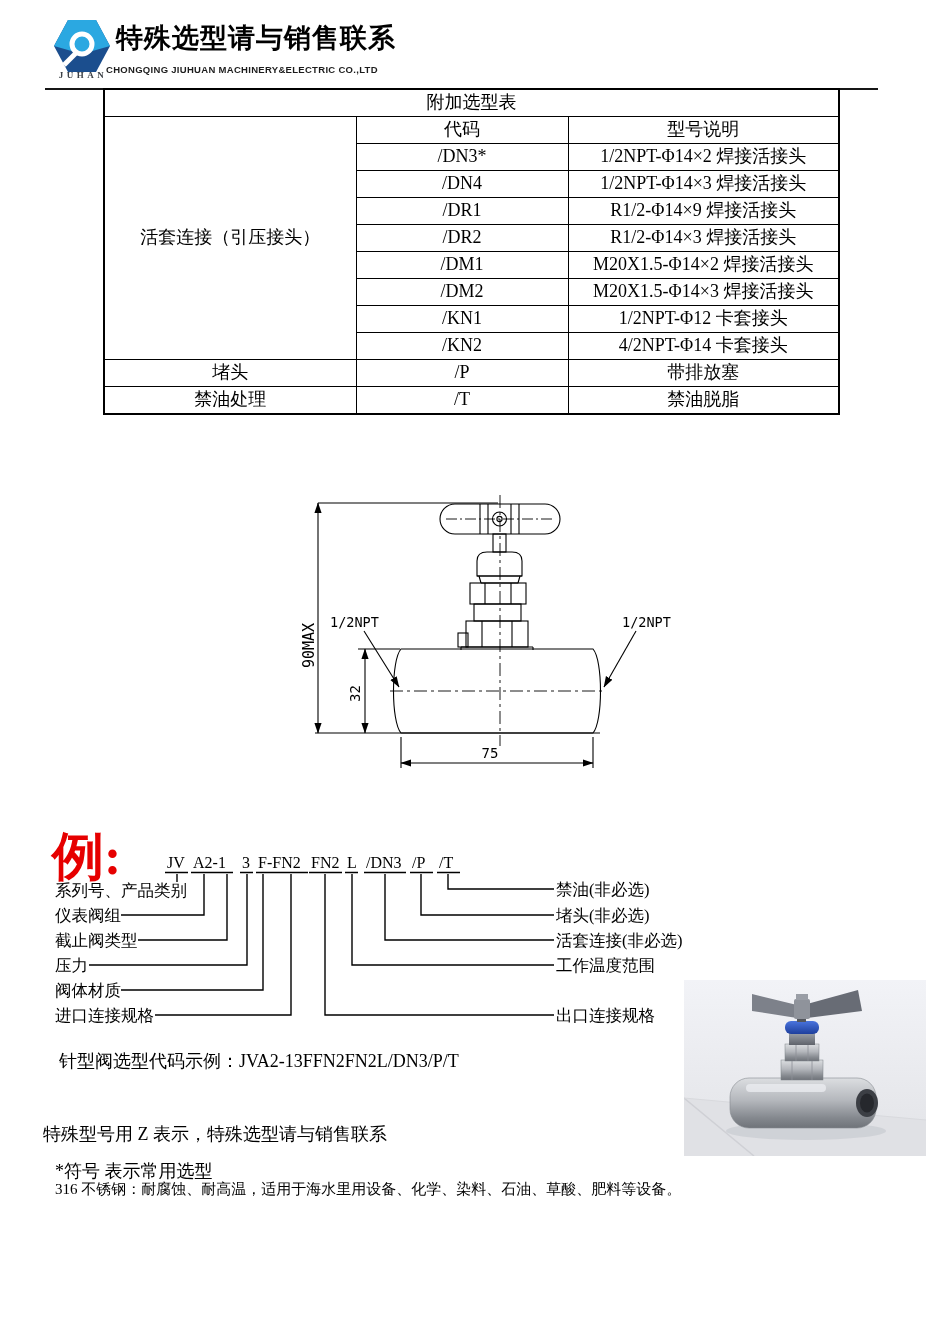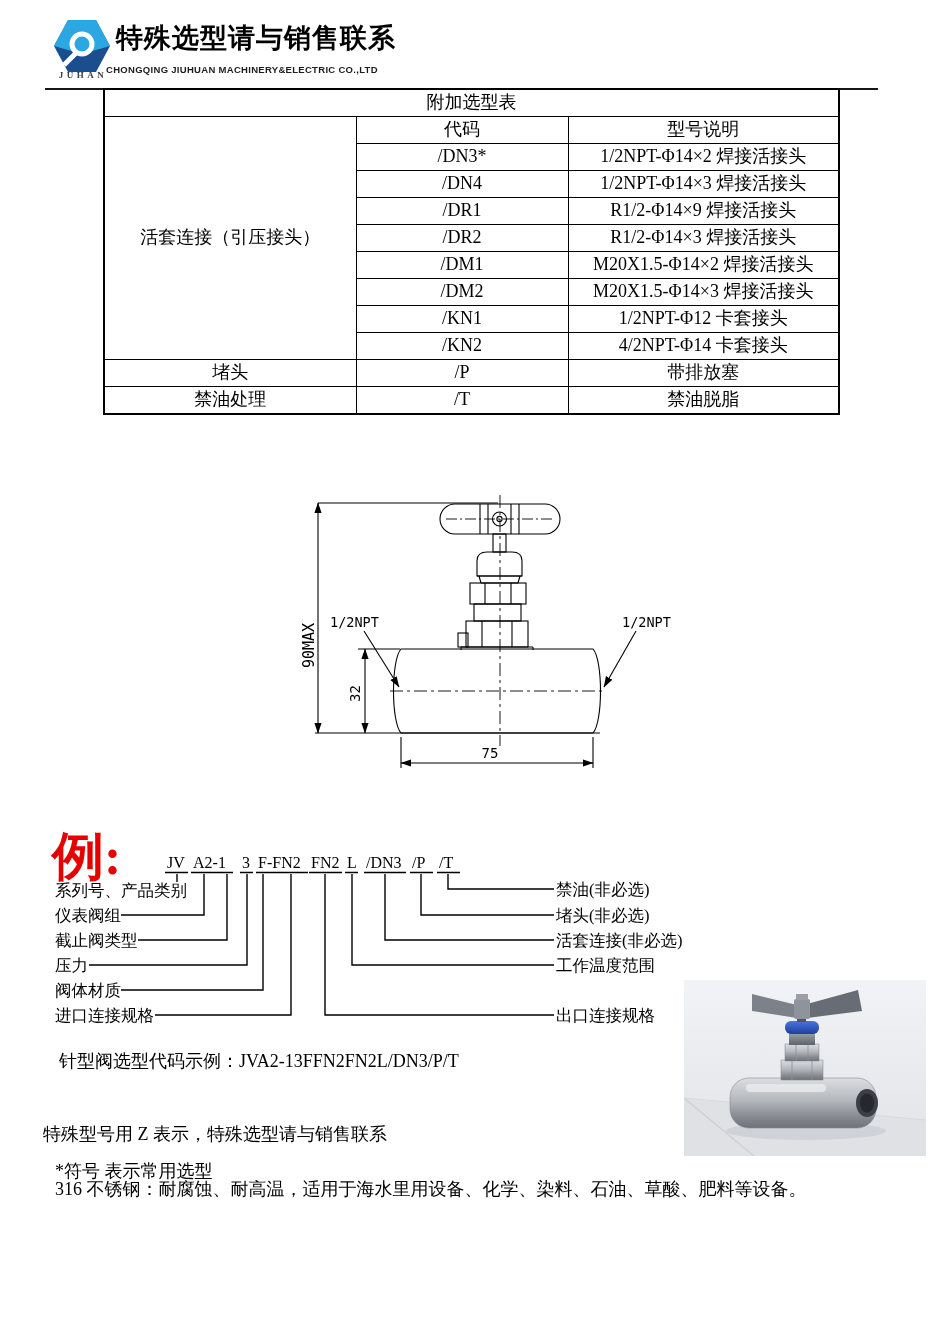--- a/index.html
+++ b/index.html
@@ -12,21 +12,21 @@
               font-family:"Liberation Sans","DejaVu Sans",sans-serif;color:#1c1c1c;white-space:nowrap;margin-top:8px;}
   .header-rule{left:45px;top:88px;width:833px;height:2px;background:#161616;}
   
   table.sel{border-collapse:collapse;table-layout:fixed;width:735px;}
   table.sel td{border:1.5px solid #000;text-align:center;vertical-align:middle;
                font-size:18px;padding:0;height:26px;line-height:1.1;white-space:nowrap;}
   table.sel{border:2px solid #000;}
   td.title-row{height:44px;font-size:18px;}
   
   .para{font-size:18px;white-space:nowrap;}
-  .mats{font-size:18px;line-height:26px;white-space:nowrap;}
+  .mats{font-size:15px;line-height:26px;white-space:nowrap;}
   svg text{font-family:"Liberation Serif","DejaVu Serif",serif;}
   svg .mono{font-family:"DejaVu Sans Mono","Liberation Mono",monospace;}
 </style>
 </head>
 <body>
 
 <div class="page">
 
   <svg class="abs" style="left:50px;top:14px;" width="70" height="66" viewBox="0 0 70 66">
     <g>

